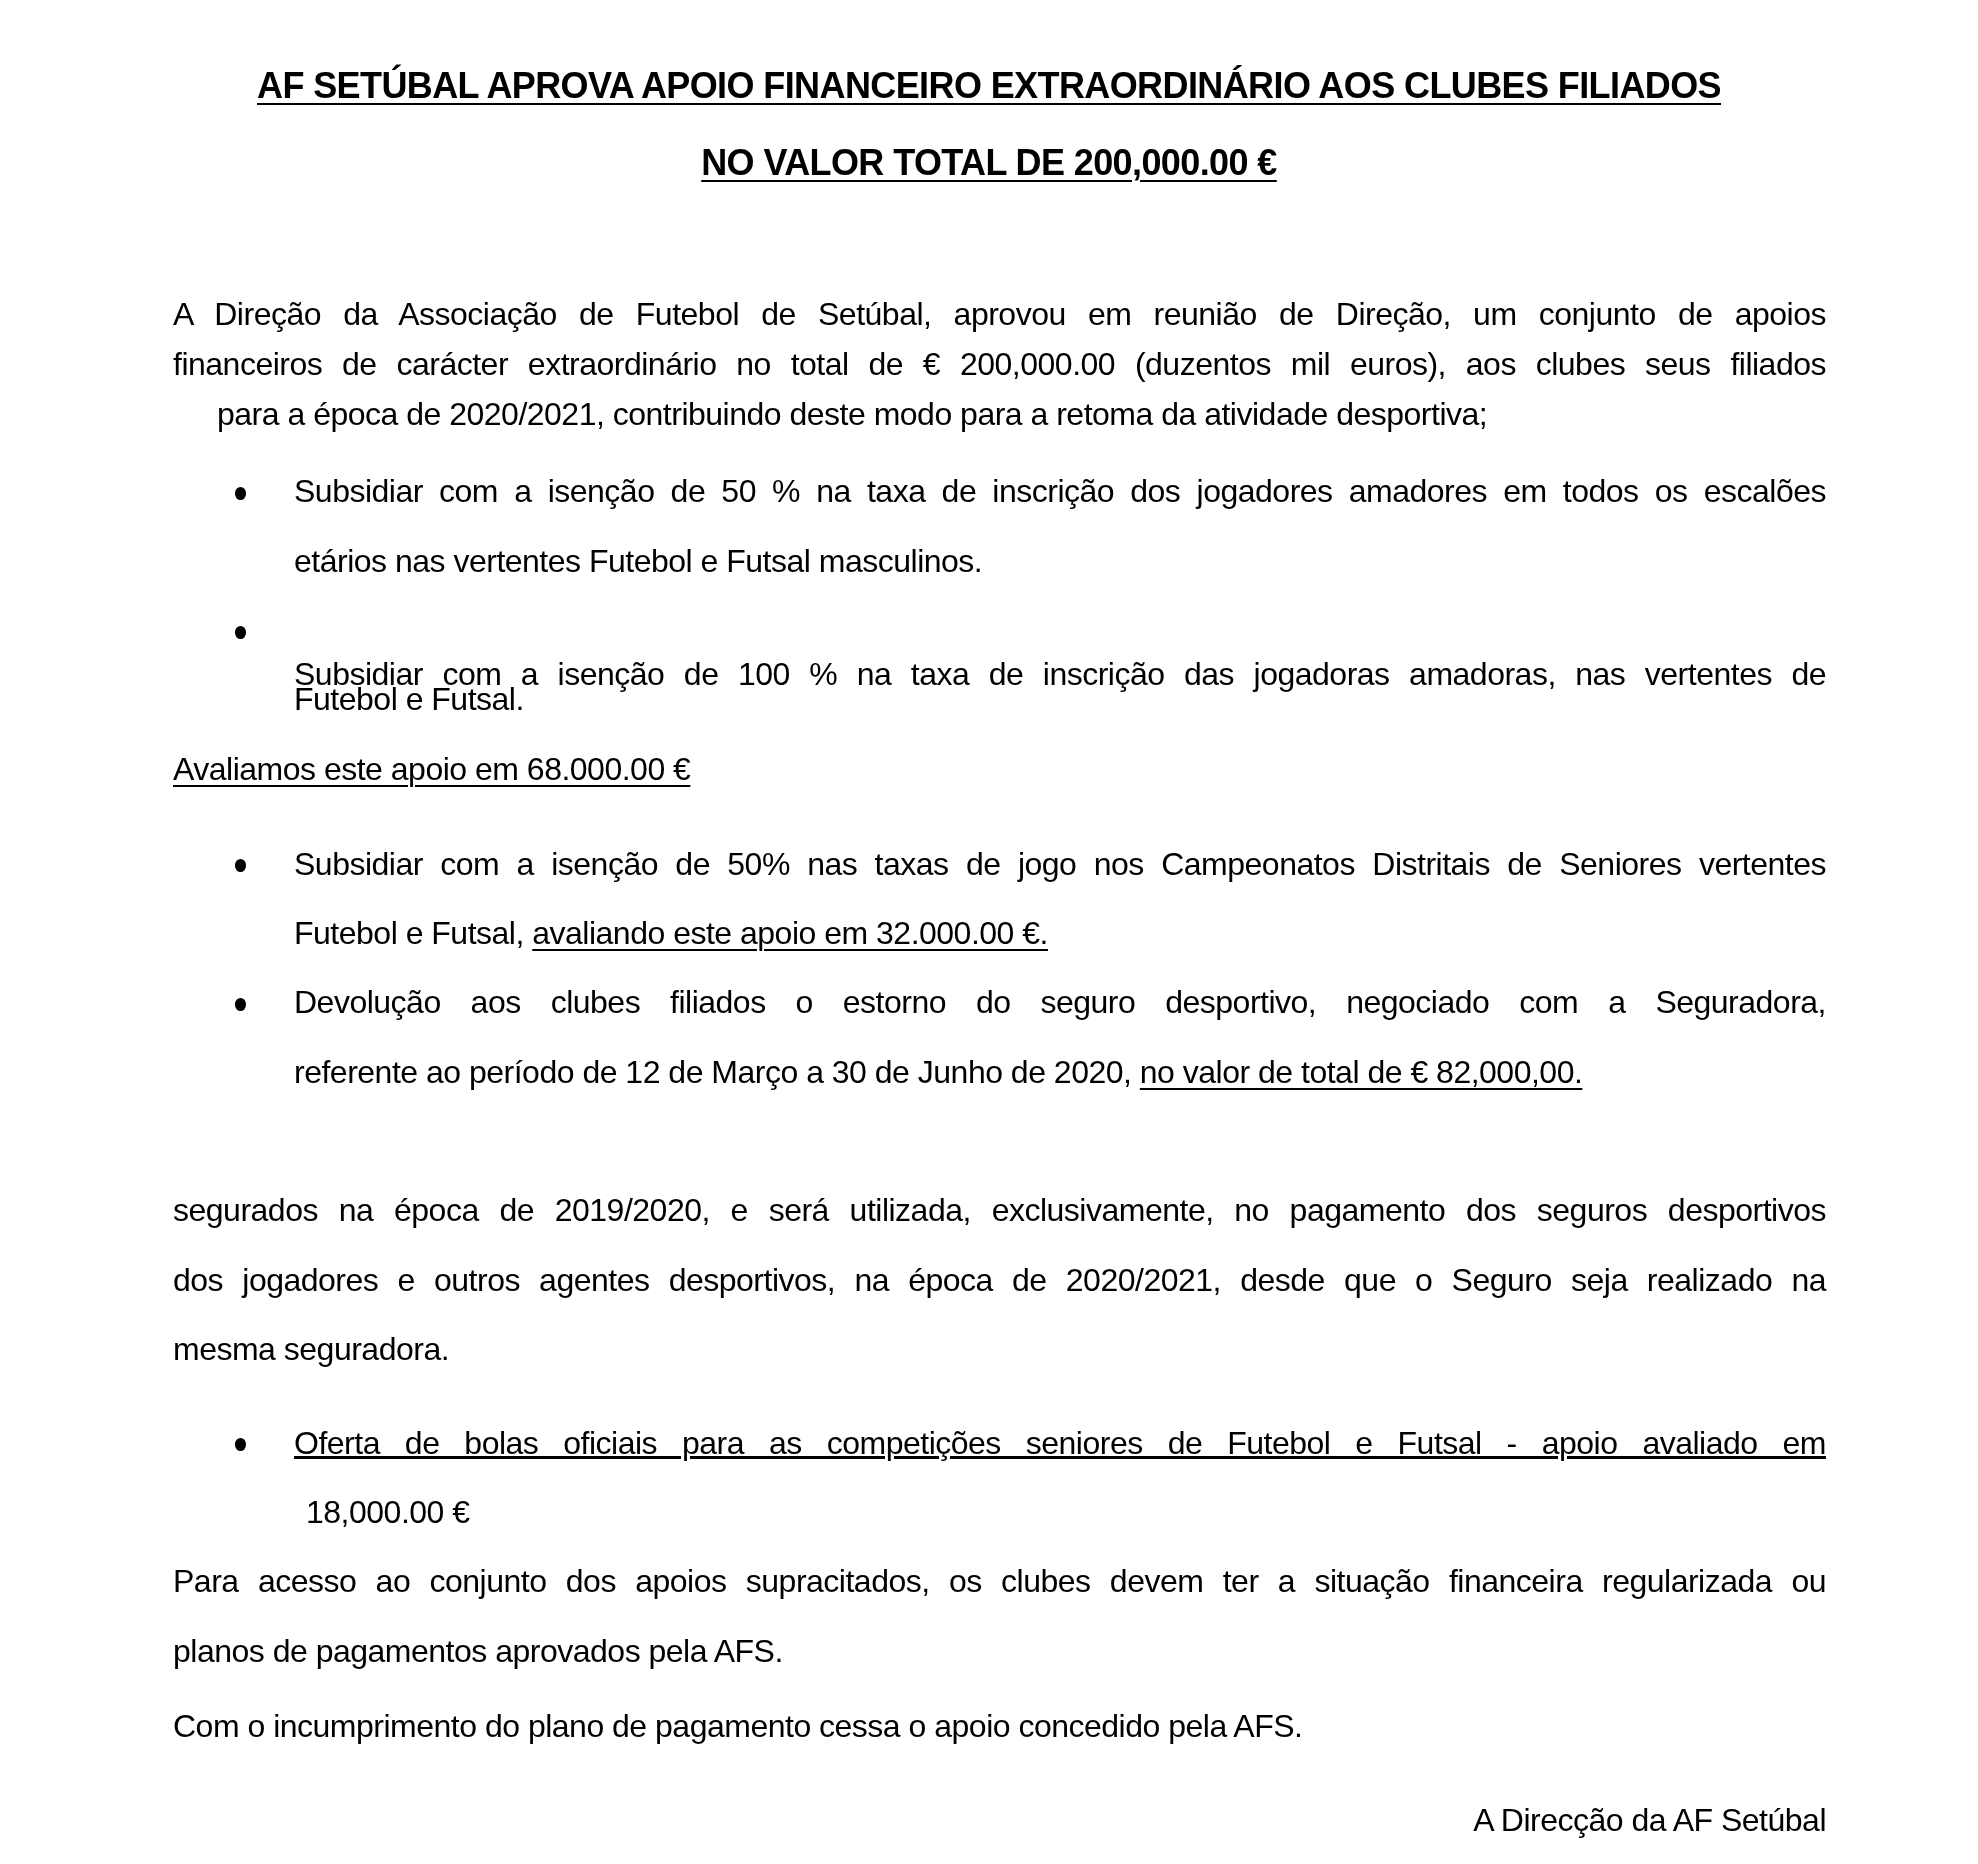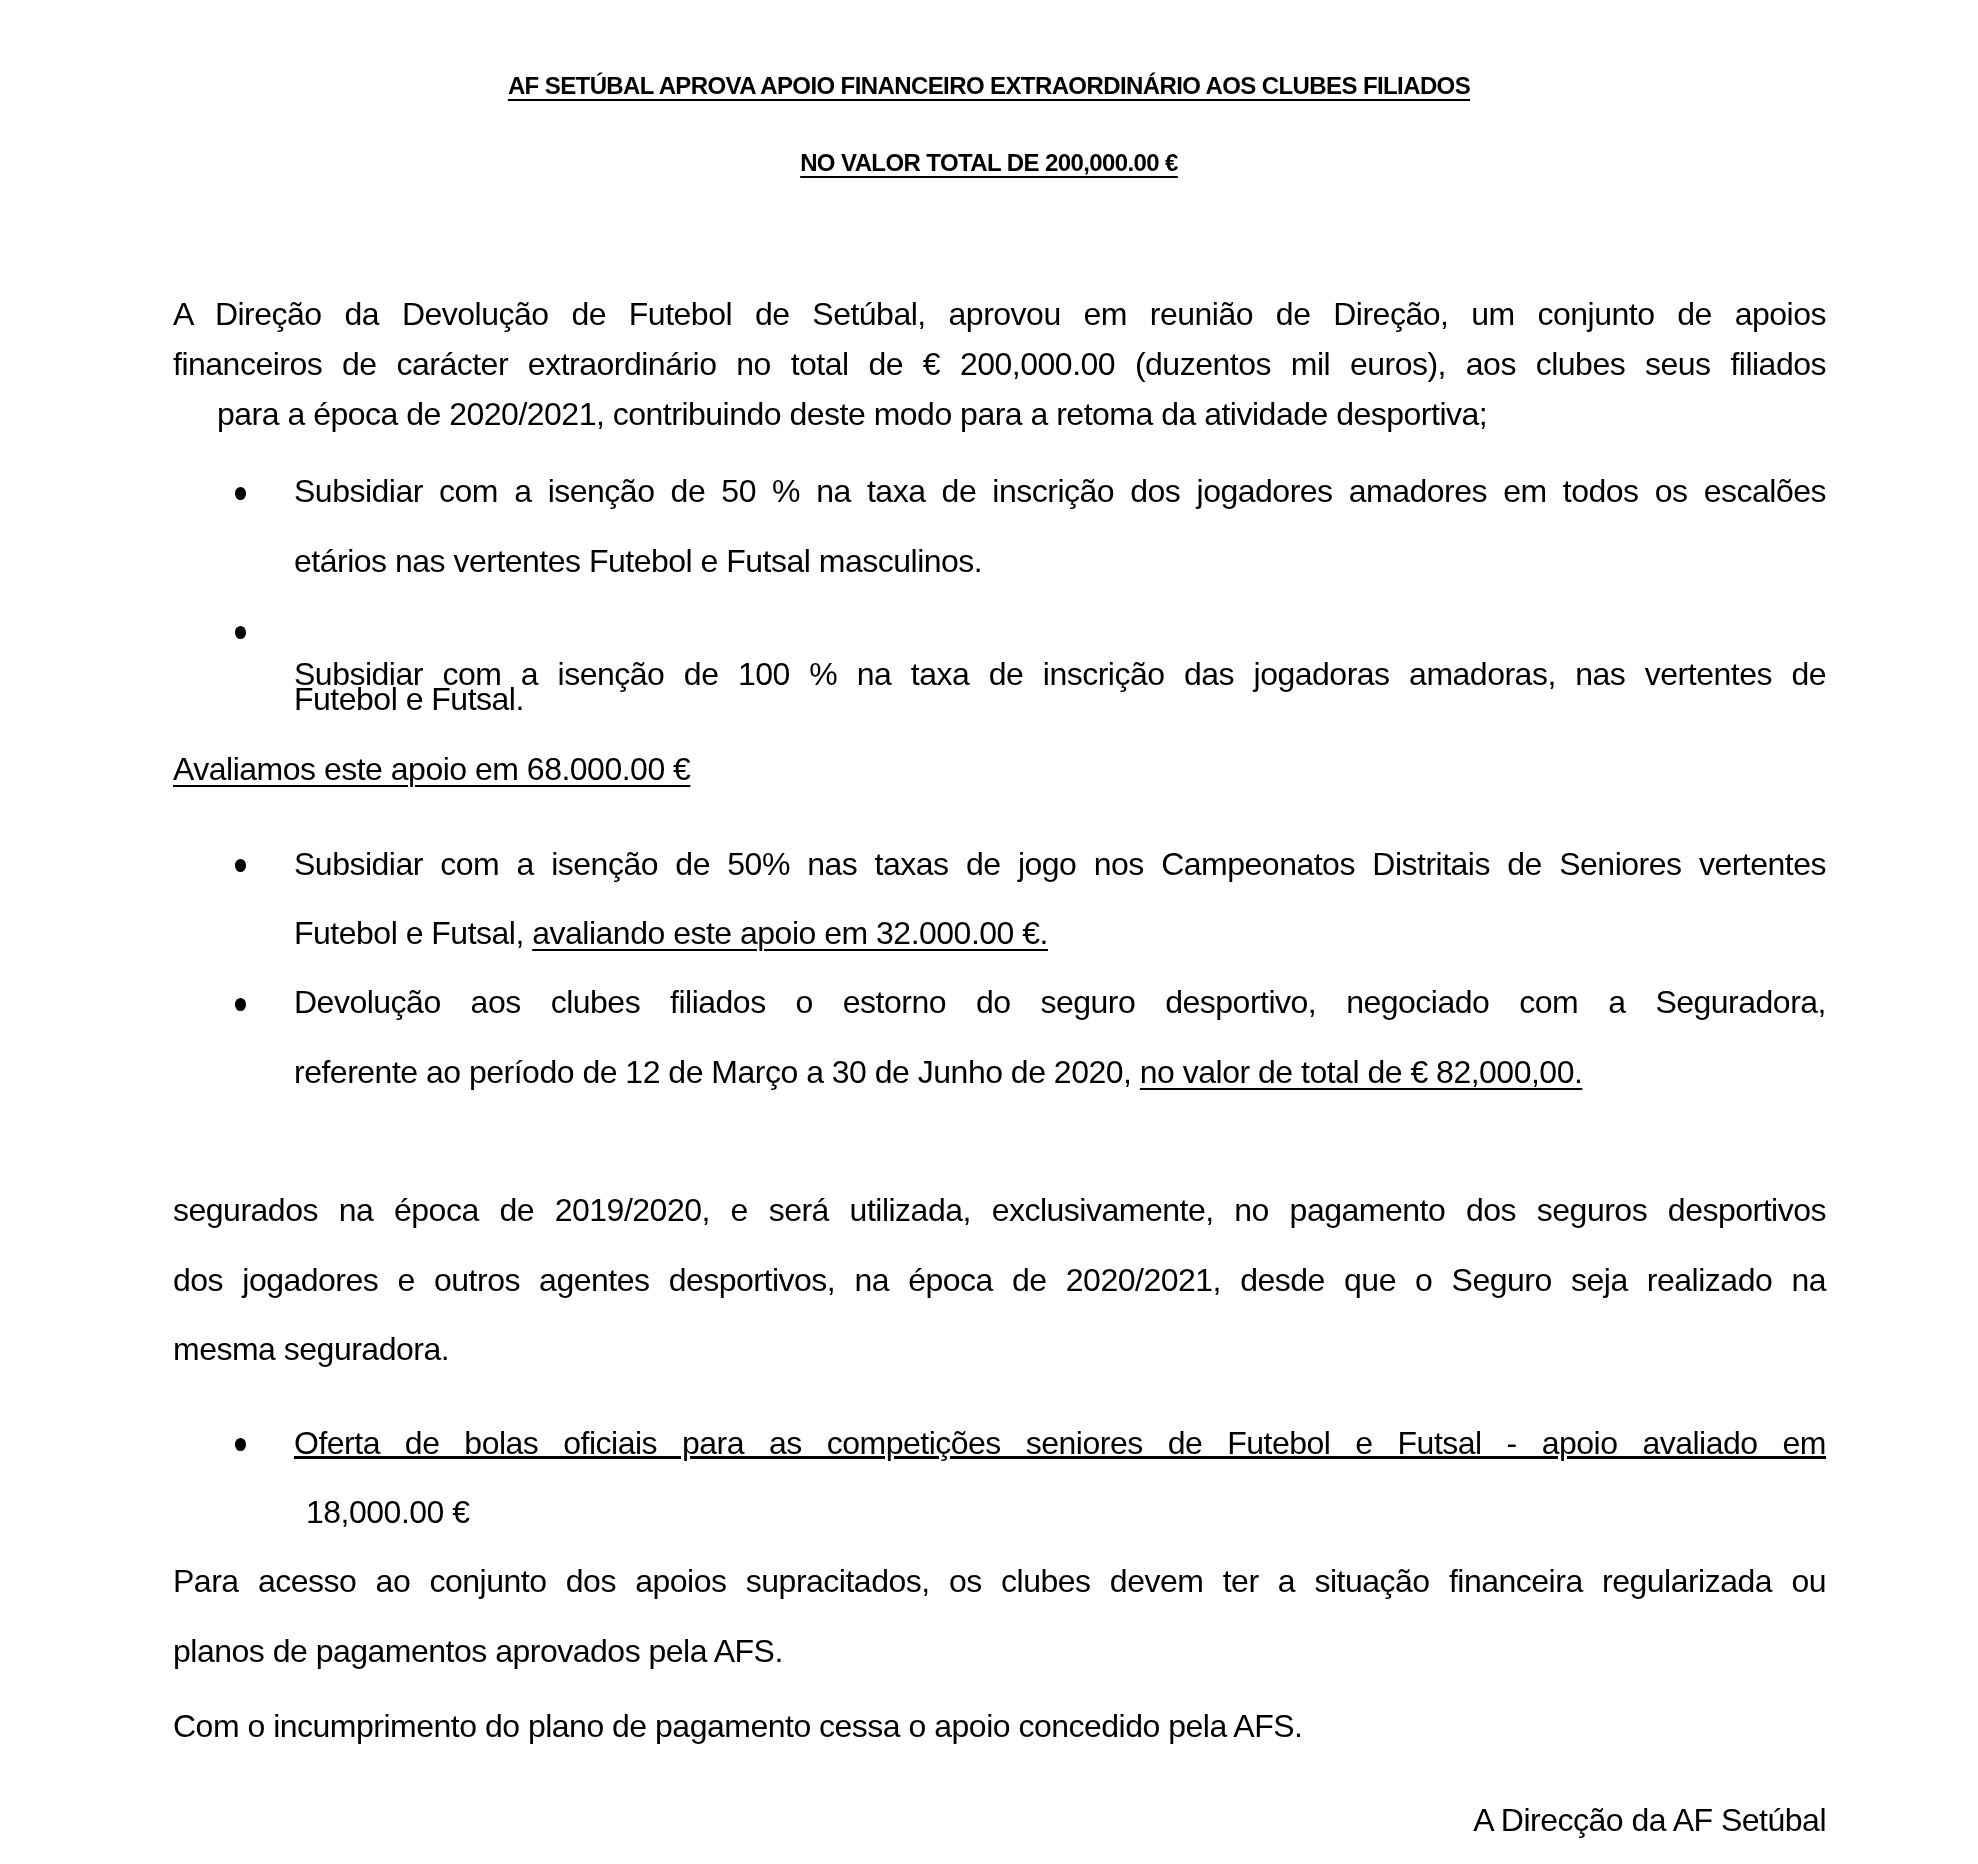--- a/index.html
+++ b/index.html
@@ -13,42 +13,42 @@
       position: absolute; white-space: nowrap;
       font-size: 32px; line-height: 39px;
       letter-spacing: -0.5px;
       transform-origin: left top;
     }
     .justify {
       text-align: justify; text-align-last: justify; white-space: normal;
     }
     .title {
       position: absolute; left: 0; width: 1978px; text-align: center;
-      font-weight: bold; font-size: 24px; line-height: 40px; letter-spacing: -0.6px;
+      font-weight: bold; font-size: 36px; line-height: 40px; letter-spacing: -0.6px;
     }
     .title span { text-decoration: underline; text-underline-offset: 4.8px; text-decoration-thickness: 2.4px; }
     .u { text-decoration: underline; text-underline-offset: 4.8px; text-decoration-thickness: 1.6px; }
     .bullet {
       position: absolute; width: 11.3px; height: 13px; border-radius: 50%; background: #000;
     }
     .right { text-align: right; }
   </style>
 </head>
 <body>
 
 <div class="page">
 
   <div class="title" style="top:66px;">
     <span>AF SETÚBAL APROVA APOIO FINANCEIRO EXTRAORDINÁRIO AOS CLUBES FILIADOS</span>
   </div>
   <div class="title" style="top:143px;">
     <span>NO VALOR TOTAL DE 200,000.00 €</span>
   </div>
 
-  <div class="line justify" style="left:173px; width:1653px; top:295px;">A Direção da Devolução de Futebol de Setúbal, aprovou em reunião de Direção, um conjunto de apoios</div>
+  <div class="line justify" style="left:173px; width:1653px; top:295px;">A Direção da Associação de Futebol de Setúbal, aprovou em reunião de Direção, um conjunto de apoios</div>
   <div class="line justify" style="left:173px; width:1653px; top:345px;">financeiros de carácter extraordinário no total de € 200,000.00 (duzentos mil euros), aos clubes seus filiados</div>
   <div class="line" style="left:173px; top:395px;margin-left:44px;">para a época de 2020/2021, contribuindo deste modo para a retoma da atividade desportiva;</div>
 
   <div class="bullet" style="left:235px; top:487px;"></div>
   <div class="line justify" style="left:294px; width:1532px; top:472px;">Subsidiar com a isenção de 50 % na taxa de inscrição dos jogadores amadores em todos os escalões</div>
   <div class="line" style="left:294px; top:542px;">etários nas vertentes Futebol e Futsal masculinos.</div>
 
   <div class="bullet" style="left:235px; top:626px;"></div>
   <div class="line justify" style="left:294px; width:1532px; top:611px;margin-top:44px;">Subsidiar com a isenção de 100 % na taxa de inscrição das jogadoras amadoras, nas vertentes de</div>
   <div class="line" style="left:294px; top:680px;">Futebol e Futsal.</div>

